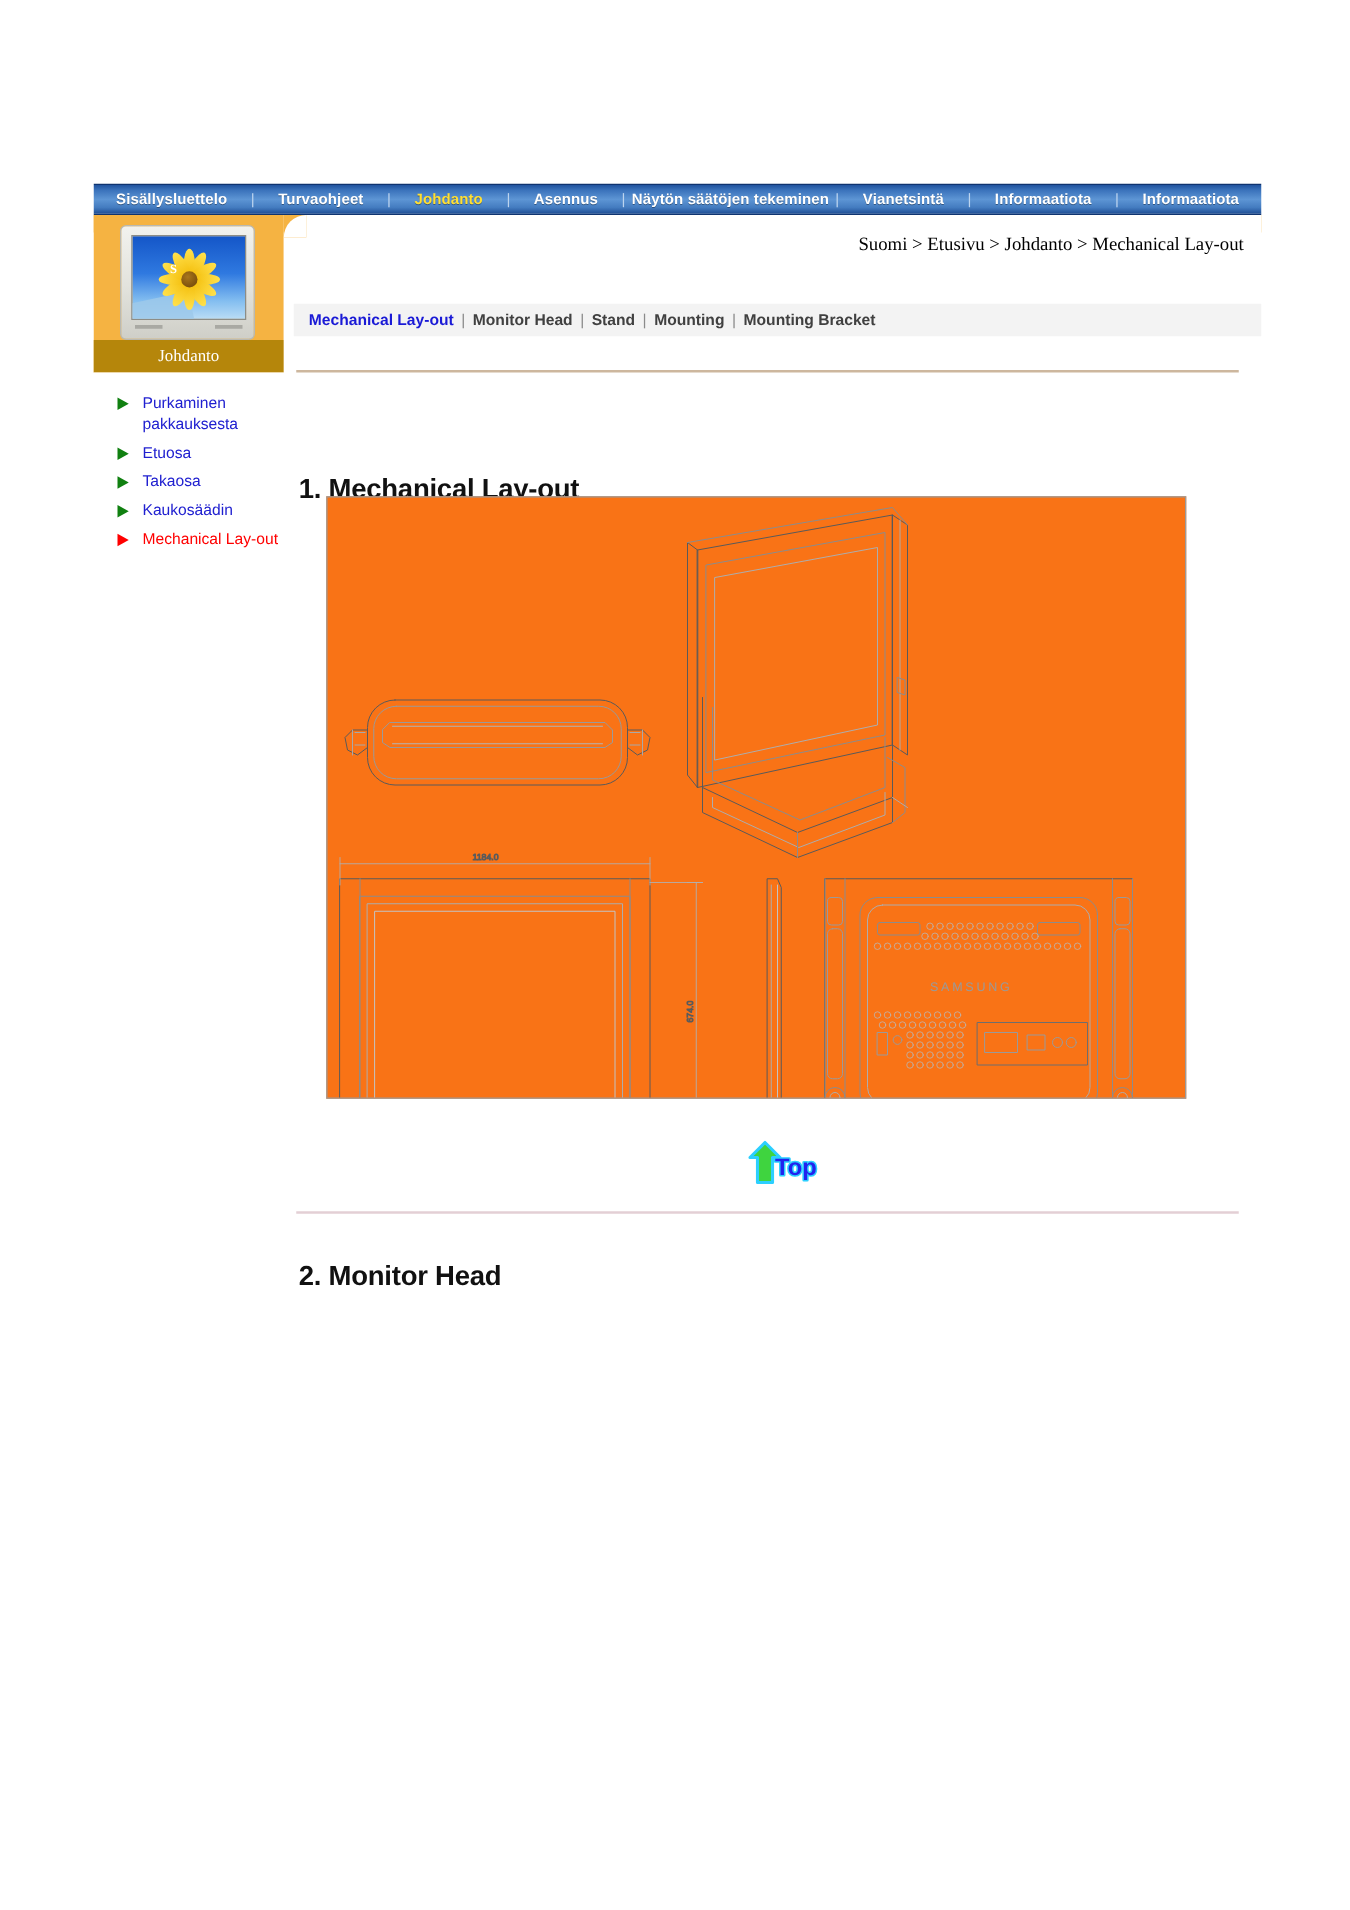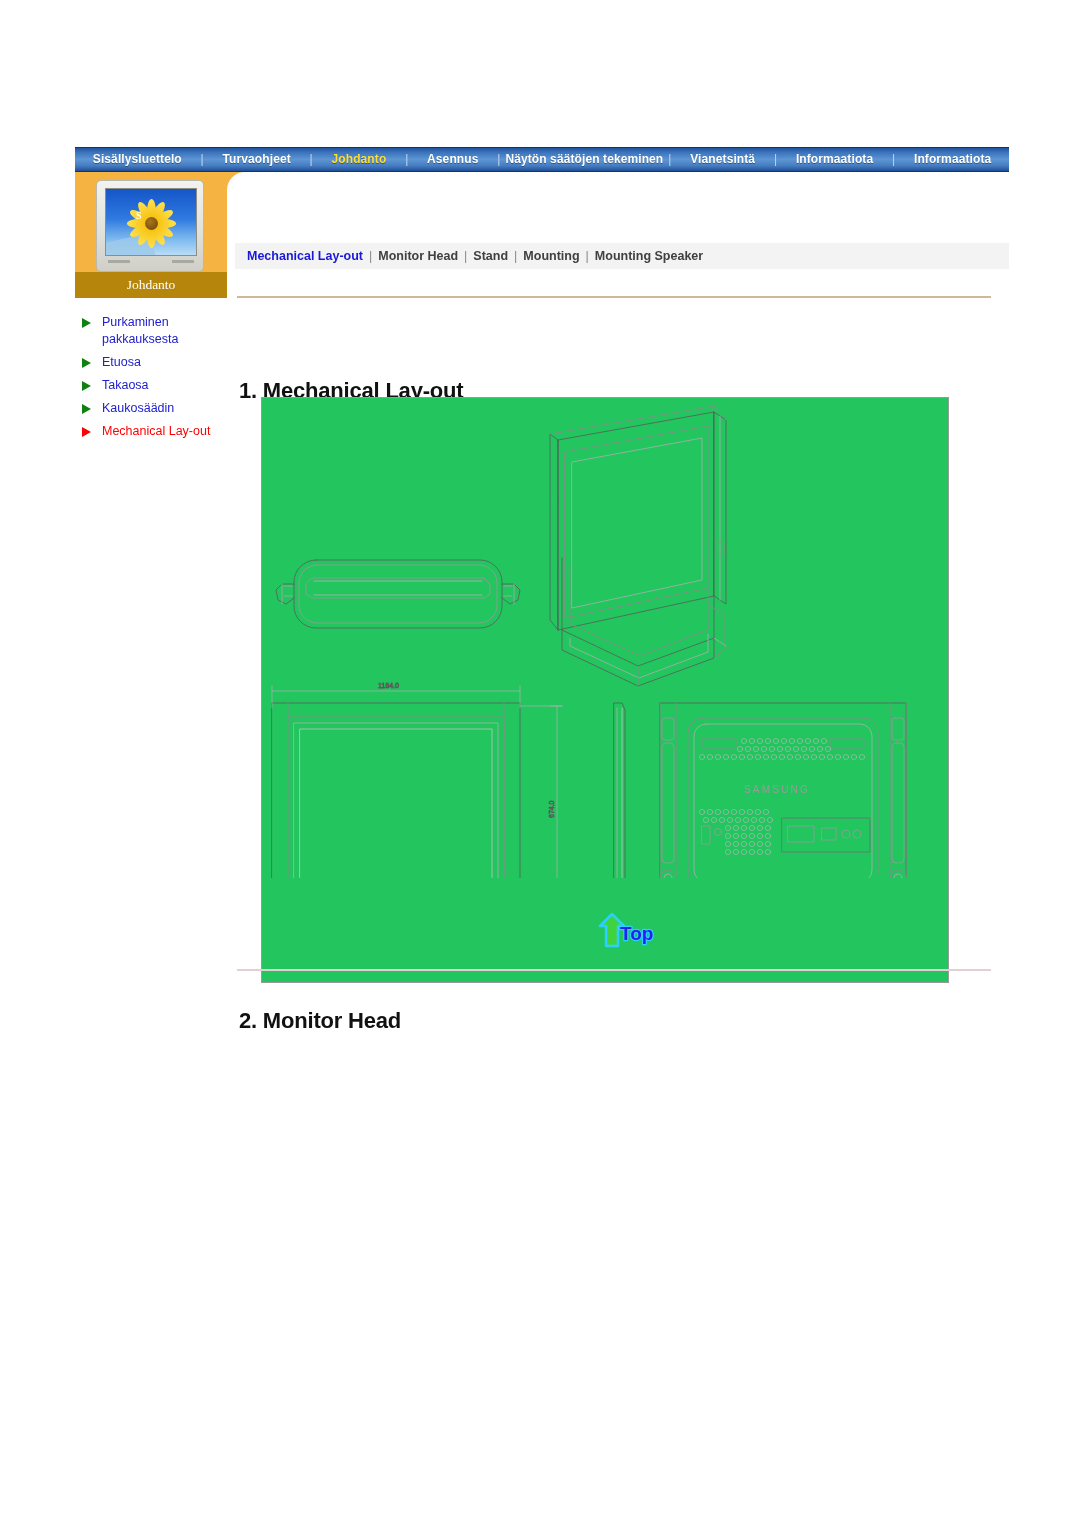--- a/index.html
+++ b/index.html
@@ -178,21 +178,21 @@
     color: #ffffff;
     font-family: "Liberation Serif", serif;
     font-size: 13.5px;
     text-align: center;
     line-height: 26px;
   }
 
   
   .side-links {
     position: absolute;
-    left: 76px;
+    left: 88px;
     top: 314px;
     width: 152px;
   }
   .side-item {
     position: relative;
     padding-left: 26px;
     margin-bottom: 6px;
     font-size: 12.5px;
     line-height: 17px;
     color: #2020d0;
@@ -300,23 +300,23 @@
   }
   #h1 { top: 338px; margin-top: 40px; }
   #h2 { top: 1008px; }
 
   
   .drawbox {
     position: absolute;
     left: 261px;
     top: 397px;
     width: 688px;
-    height: 586px;
+    height: 482px;
     border: 1px solid #9a9a9a;
-    background: #22c55e;
+    background: #f97316;
     box-sizing: border-box;
   }
   .drawbox svg { display: block; }
 
   .topbtn {
     position: absolute;
     left: 596px;
     top: 910px;
     width: 66px;
     height: 42px;
@@ -414,31 +414,32 @@
     </div>
     <div class="side-item active">
       <span class="tri"></span>
       <span>Mechanical Lay-out</span>
     </div>
   </div>
 
   <div class="content"></div>
   <div class="round-notch"></div>
 
+  <div class="breadcrumb">Suomi &gt; Etusivu &gt; Johdanto &gt; Mechanical Lay-out</div>
 
   <div class="subnav">
     <a href="#" class="first">Mechanical Lay-out</a>
     <span class="bar">|</span>
     <a href="#">Monitor Head</a>
     <span class="bar">|</span>
     <a href="#">Stand</a>
     <span class="bar">|</span>
     <a href="#">Mounting</a>
     <span class="bar">|</span>
-    <a href="#">Mounting Speaker</a>
+    <a href="#">Mounting Bracket</a>
   </div>
 
   <div class="rule-top"></div>
 
   <div class="h-sect" id="h1">1. Mechanical Lay-out</div>
 
   <div class="drawbox">
     <svg width="686" height="480" viewBox="0 0 686 480">
       <g fill="none" stroke="#5a5a5a" stroke-width="0.8" stroke-linejoin="round" stroke-linecap="round">
 

